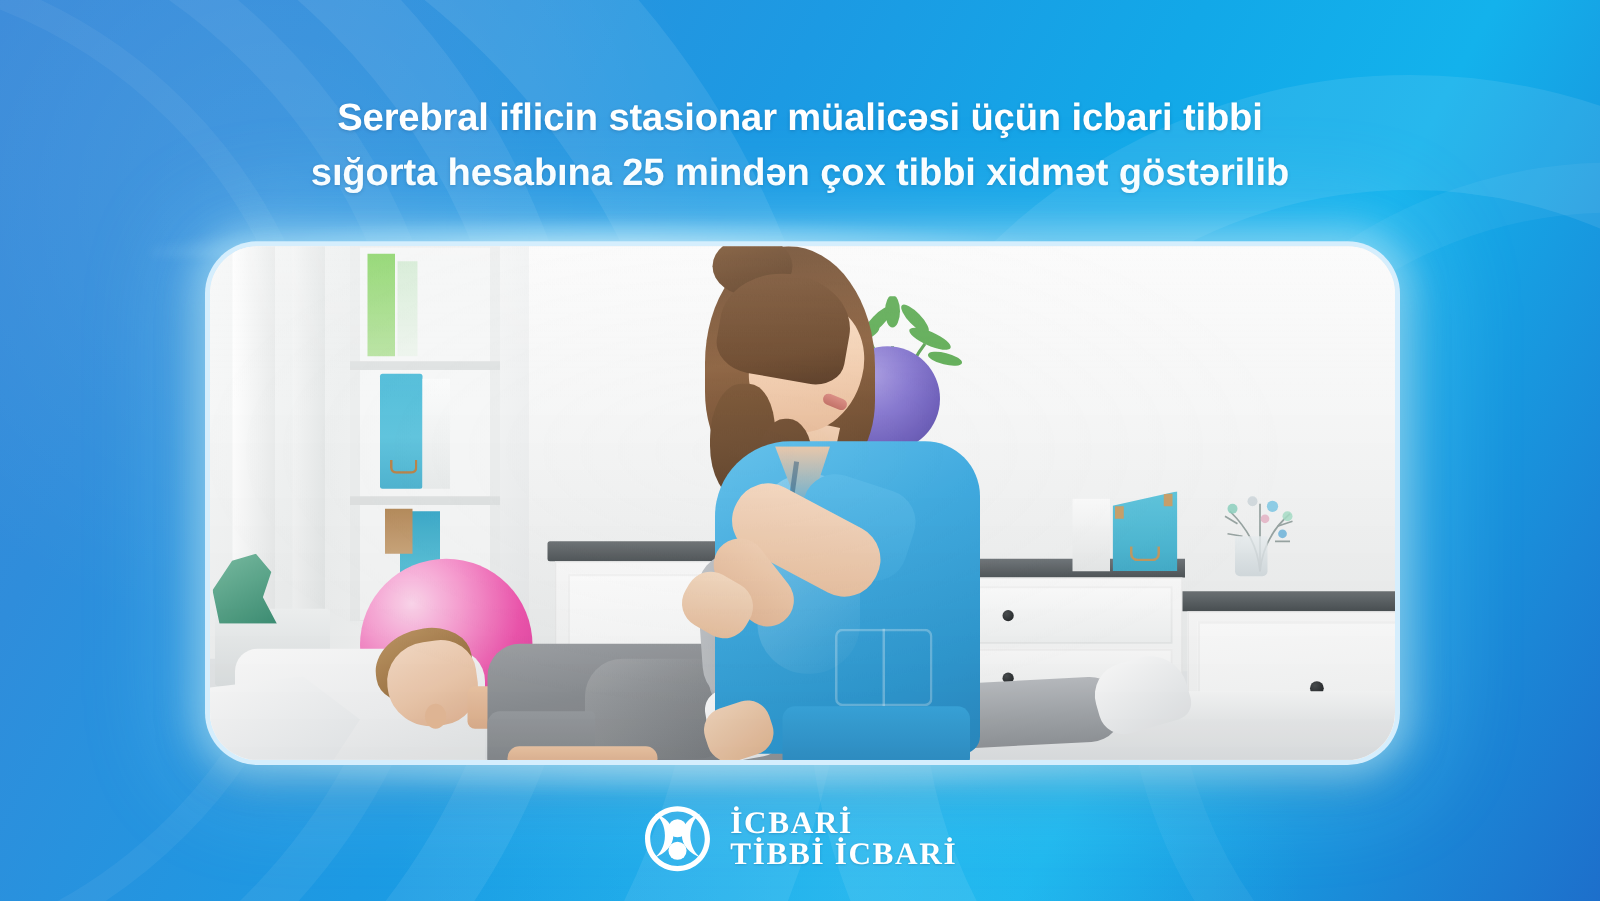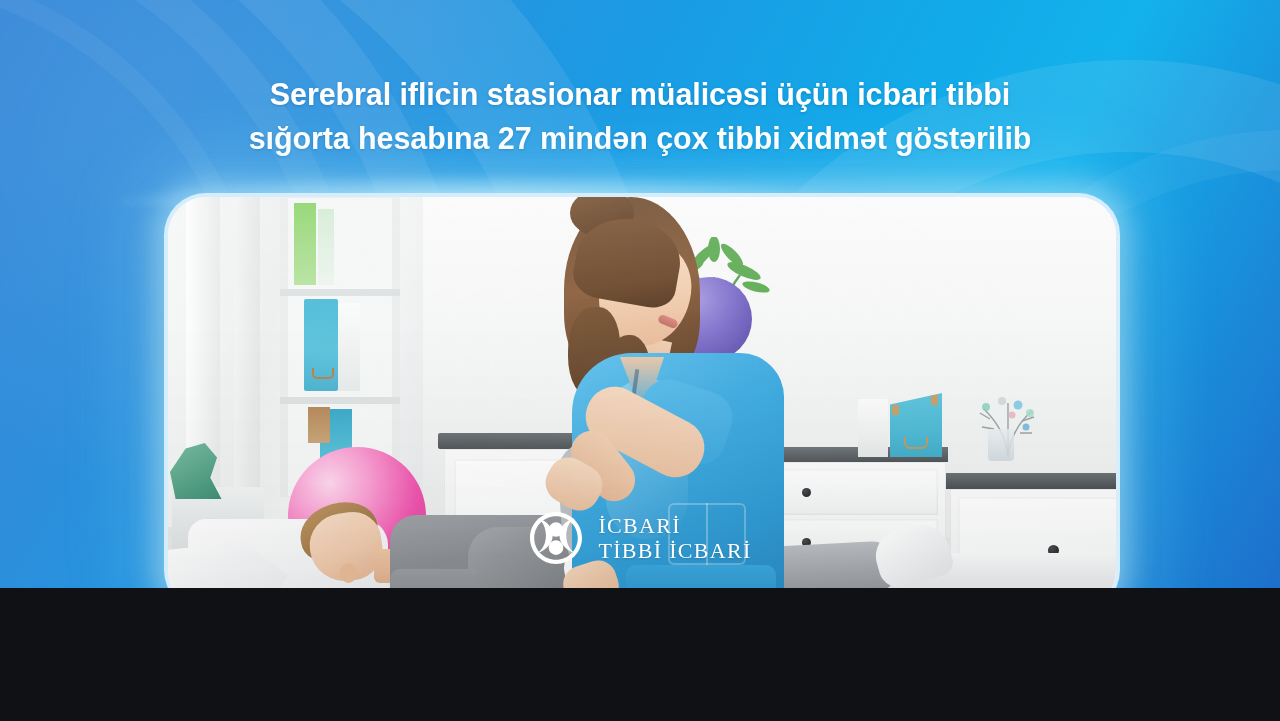--- a/index.html
+++ b/index.html
@@ -3,21 +3,21 @@
 <meta charset="utf-8">
 <style>
   html, body {
     margin: 0;
     padding: 0;
     background: #0f1115;
   }
   #stage {
     position: relative;
     width: 1280px;
-    height: 588px;
+    height: 721px;
     overflow: hidden;
     font-family: "Liberation Sans", sans-serif;
     background: linear-gradient(118deg,
         #3a8ad9 0%,
         #2f8ddb 16%,
         #1c9ae3 40%,
         #12a8e8 58%,
         #13b2ec 72%,
         #1b86d6 90%,
         #1d6fcb 100%);
@@ -378,44 +378,45 @@
     bottom: 22px;
     display: flex;
     align-items: center;
     justify-content: center;
     gap: 14px;
   }
   #logo-mark { width: 56px; height: 56px; display:block; }
   #logo-text {
     color: #ffffff;
     font-family: "Liberation Serif", serif;
-    font-size: 22px;
+    font-size: 25px;
     line-height: 25px;
     letter-spacing: 1.3px;
     text-shadow: 0 1px 2px rgba(0,40,80,0.2);
+    font-weight: bold;
   }
   #logo-text .lt2 { display: block; }
 </style>
 </head>
 <body>
 
 <div id="stage">
 
   <div class="wash-tl"></div>
   <div class="arc arc-l1"></div>
   <div class="arc arc-l2"></div>
   <div class="arc arc-l3"></div>
   <div class="arc arc-l4"></div>
   <div class="arc arc-r1"></div>
   <div class="arc arc-r2"></div>
   <div class="wash-bc"></div>
 
   <h1 class="headline">
     <span>Serebral iflicin stasionar müalicəsi üçün icbari tibbi</span>
-    <span class="l2">sığorta hesabına 27 mindən çox tibbi xidmət göstərilib</span>
+    <span class="l2">sığorta hesabına 25 mindən çox tibbi xidmət göstərilib</span>
   </h1>
 
   <div class="glow-top"></div>
   <div class="glow-bottom"></div>
 
   <div id="photo-frame">
     <div class="photo">
 
       <div class="ph wall-right"></div>
       <div class="ph wall-left"></div>

